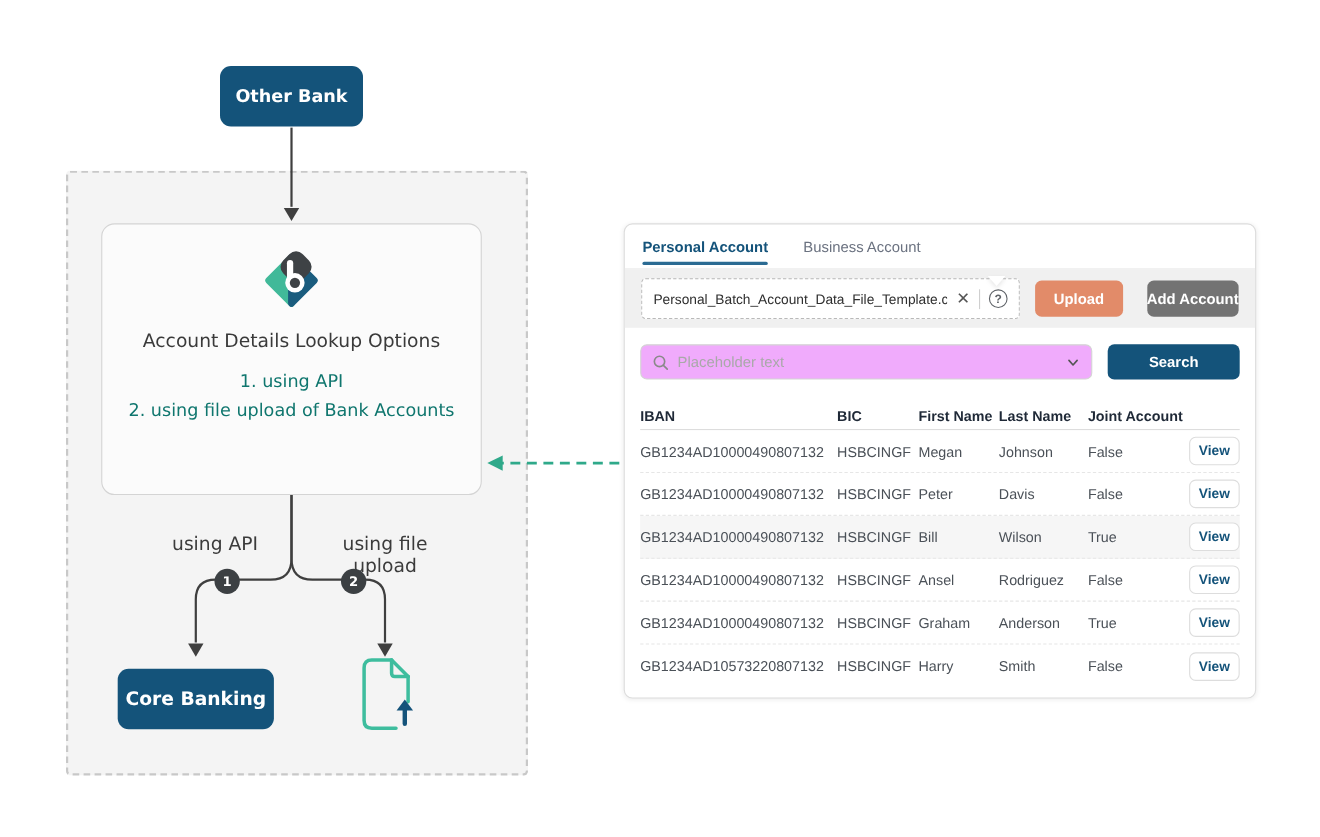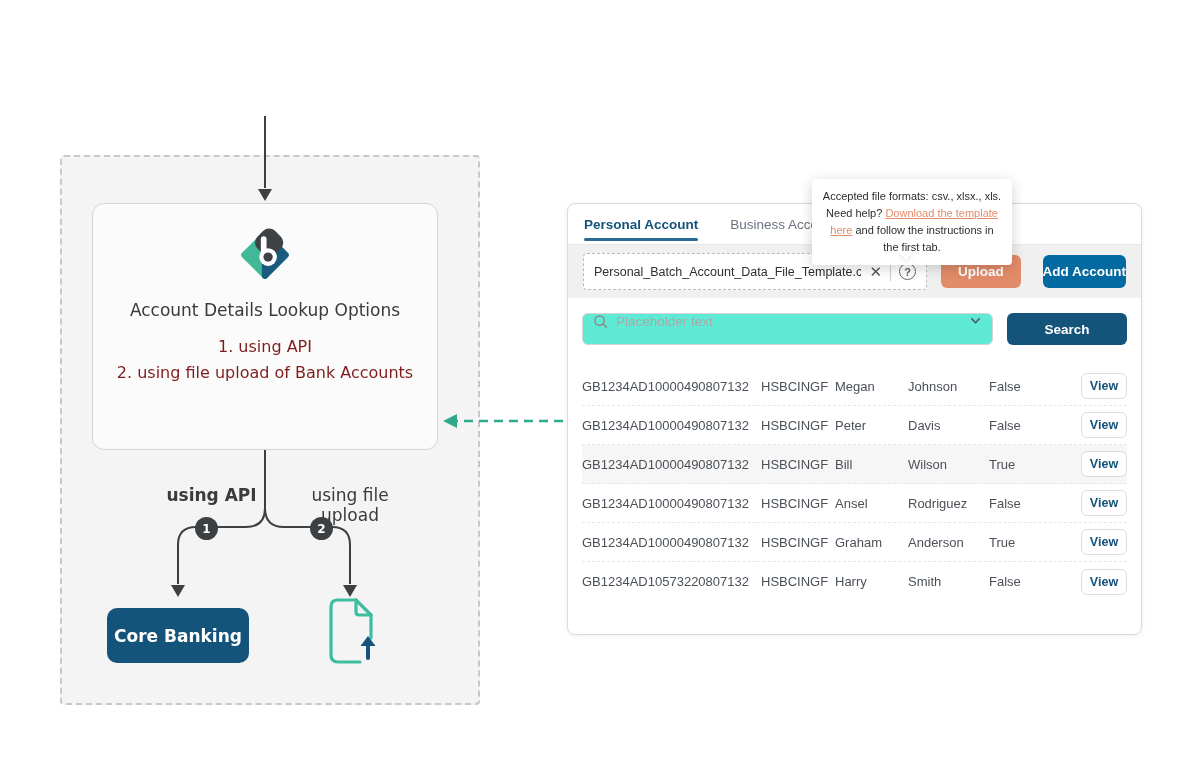--- a/index.html
+++ b/index.html
@@ -17,24 +17,24 @@
     font-family:"DejaVu Sans", sans-serif; }
   .other-bank { left:200px; top:60px; width:130px; height:55px; font-size:16px; }
   .core-banking { left:107px; top:608px; width:142px; height:55px; font-size:17px; }
 
   .solution-card { position:absolute; left:92px; top:203px; width:346px; height:247px;
     background:#fbfbfb; border:1.5px solid #d4d4d4; border-radius:12px;
     display:flex; flex-direction:column; align-items:center; text-align:center;
     padding-top:22px; z-index:2; }
   .solution-title { font-size:20px; font-weight:700; color:#3a3a3a; margin-top:12px; }
   .solution-subtitle { font-size:17px; font-weight:500; color:#3a3a3a; margin-top:16px; }
-  .solution-options { font-size:16px; color:#7f1d1d; margin-top:14px; line-height:1.65; }
+  .solution-options { font-size:16px; color:#0f766e; margin-top:14px; line-height:1.65; }
 
   .branch-label { position:absolute; font-size:17px; color:#3b3b3b; text-align:center; z-index:3; }
-  .branch-label-1 { left:144px; top:485px; width:135px;font-weight:bold; }
+  .branch-label-1 { left:128px; top:485px; width:135px; }
   .branch-label-2 { left:280px; top:485px; width:140px; }
 
   .step-circle { position:absolute; width:23px; height:23px; border-radius:50%;
     background:#3c4043; color:#fff; font-size:12px; font-weight:700;
     display:flex; align-items:center; justify-content:center; z-index:4;
     font-family:"DejaVu Sans", sans-serif; }
   .step-1 { left:195px; top:517px; }
   .step-2 { left:310px; top:517px; }
 
   #connector-layer { position:absolute; left:0; top:0; width:1200px; height:761px;
@@ -61,26 +61,26 @@
     border-radius:4px; display:flex; align-items:center; padding:0 10px; gap:8px; }
   .file-name { flex:1; font-size:12.5px; color:#2f2f2f; white-space:nowrap; overflow:hidden; }
   .chip-close { font-size:15px; color:#555; cursor:pointer; line-height:1; }
   .chip-divider { width:1px; height:18px; background:#cfcfcf; }
   .chip-help { width:17px; height:17px; border:1.4px solid #5f6368; border-radius:50%;
     color:#5f6368; font-size:11px; font-weight:700; display:flex; align-items:center;
     justify-content:center; cursor:pointer; }
   .btn { border:none; border-radius:6px; color:#fff; font-weight:700; font-size:13.5px;
     cursor:pointer; font-family:"Liberation Sans", sans-serif;text-align:center; }
   .btn-upload { height:33px; padding:0 17px; background:#e28b69; margin-left:14px; }
-  .btn-add { height:33px; padding:0 0; background:#0369a1; margin-left:auto; }
+  .btn-add { height:33px; padding:0 0; background:#737373; margin-left:auto; }
 
   .search-row { display:flex; align-items:center; padding:0 14px; margin-top:15px;
     gap:14px; flex:0 0 auto; }
   .search-box { width:424px; height:32px; border:1px solid #d4d4d4; border-radius:6px;
-    background:#5eead4; display:flex; align-items:flex-start; padding:0 10px; gap:8px; }
+    background:#f0abfc; display:flex; align-items:center; padding:0 10px; gap:8px; }
   .search-box input { flex:1; border:none; outline:none; font-size:13.5px; color:#333;
     font-family:"Liberation Sans", sans-serif; background:transparent; }
   .search-box input::placeholder { color:#a9a9a9; }
   .btn-search { width:124px; height:32px; background:#14537A; }
 
   .table-wrap { padding:0 14px; margin-top:22px; }
   .t-grid { display:grid; grid-template-columns:179px 74px 73px 81px 92px 1fr;
     align-items:center; }
   .t-head { height:24px; border-bottom:1px solid #ddd; font-size:13px; font-weight:700;
     color:#1f2937; }
@@ -102,20 +102,23 @@
     border-top:9px solid #fff; z-index:10;
     filter:drop-shadow(0 2px 2px rgba(0,0,0,0.10)); }
 </style>
 </head>
 <body>
 
 <div id="canvas">
 
   <div class="dashed-region"></div>
 
+  <div class="node-btn other-bank">
+    <span>Other Bank</span>
+  </div>
 
   <div class="solution-card diagram-font">
     <svg width="58" height="58" viewBox="0 0 56 56">
       <path d="M28 8 L8 28 L28 48 Z" fill="#41b999" stroke="#41b999" stroke-width="6" stroke-linejoin="round"></path>
       <path d="M28 8 L48 28 L28 48 Z" fill="#1a5c7e" stroke="#1a5c7e" stroke-width="6" stroke-linejoin="round"></path>
       <rect x="20" y="4" width="24" height="24" rx="8" transform="rotate(45 32 16)" fill="#3e4245"></rect>
       <rect x="24" y="10" width="5.5" height="24" rx="2.75" fill="#ffffff"></rect>
       <circle cx="31" cy="30" r="8.5" fill="#ffffff"></circle>
       <circle cx="31" cy="30" r="4.5" fill="#3e4245"></circle>
     </svg>
@@ -192,20 +195,28 @@
         </svg>
         <input type="text" placeholder="Placeholder text" style="">
         <svg width="13" height="13" viewBox="0 0 14 14">
           <path d="M3 5 L7 9.5 L11 5" fill="none" stroke="#555" stroke-width="1.6" stroke-linecap="round" stroke-linejoin="round"></path>
         </svg>
       </div>
       <button class="btn btn-search">Search</button>
     </div>
 
     <div class="table-wrap">
+      <div class="t-grid t-head">
+        <span>IBAN</span>
+        <span>BIC</span>
+        <span>First Name</span>
+        <span>Last Name</span>
+        <span>Joint Account</span>
+        <span></span>
+      </div>
 
       <div class="t-grid t-row">
         <span>GB1234AD10000490807132</span>
         <span>HSBCINGF</span>
         <span>Megan</span>
         <span>Johnson</span>
         <span>False</span>
         <span class="view-cell">
             <button class="btn-view">View</button>
           </span>
@@ -261,18 +272,15 @@
         <span>Harry</span>
         <span>Smith</span>
         <span>False</span>
         <span class="view-cell">
             <button class="btn-view">View</button>
           </span>
       </div>
     </div>
   </div>
 
-  <div class="tooltip">
-    <span>Accepted file formats: csv., xlsx., xls. Need help? </span><a>Download the template here</a><span> and follow the instructions in the first tab.</span>
-  </div>
   <div class="tooltip-caret"></div>
 
 </div>
 
 </body></html>

